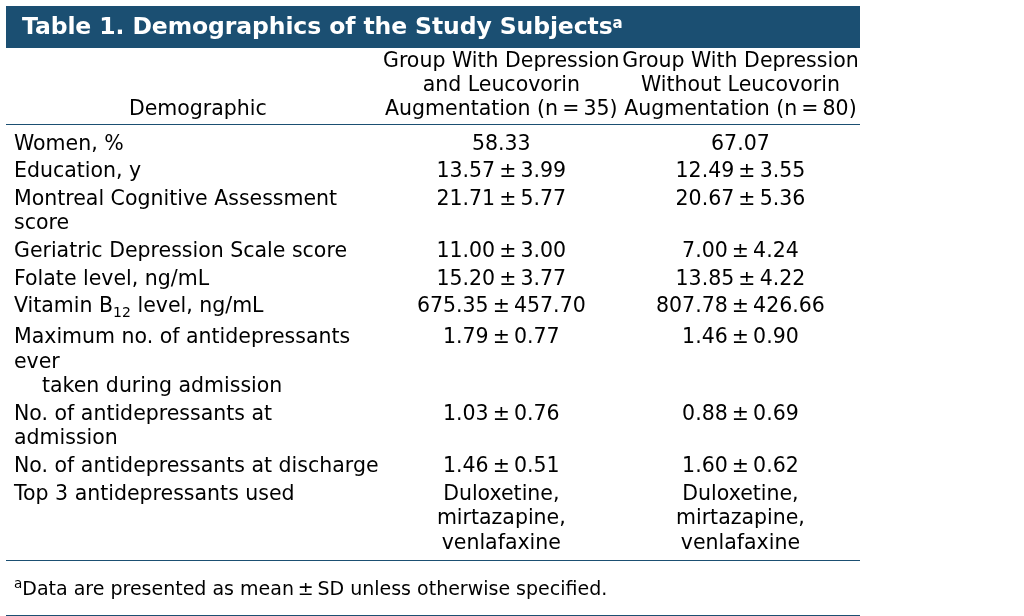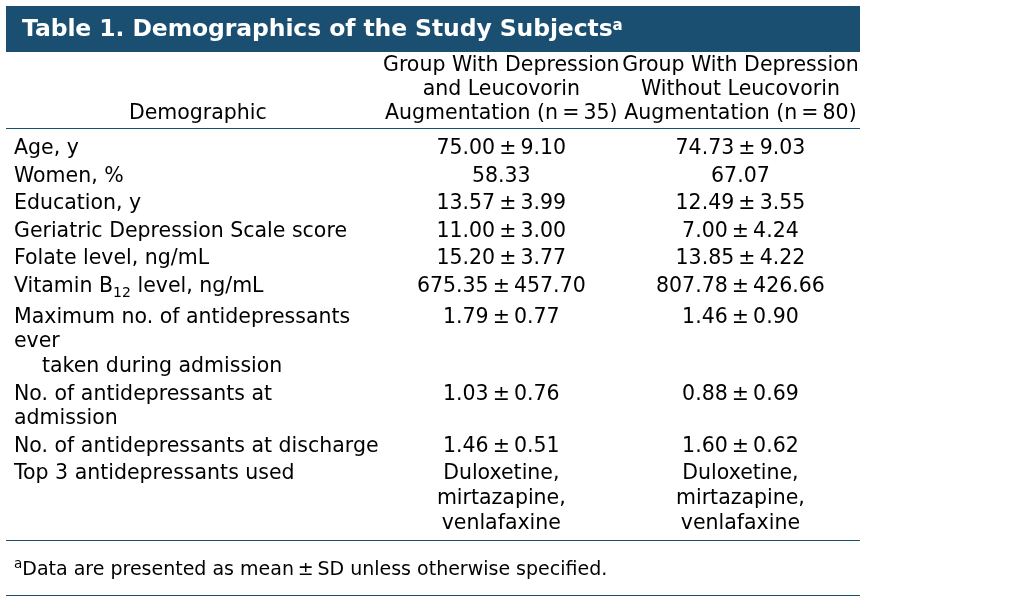--- a/index.html
+++ b/index.html
@@ -157,33 +157,33 @@
         </th>
         <th class="head-group">
           <span>Group With Depression</span><br>
           <span>Without Leucovorin</span><br>
           <span>Augmentation (n = 80)</span>
         </th>
       </tr>
     </thead>
     <tbody>
       <tr>
-        <td class="demo">Age, y</td>
-        <td class="val">75.00 ± 9.10</td>
-        <td class="val">74.73 ± 9.03</td>
-      </tr>
-      <tr>
         <td class="demo">Women, %</td>
         <td class="val">58.33</td>
         <td class="val">67.07</td>
       </tr>
       <tr>
         <td class="demo">Education, y</td>
         <td class="val">13.57 ± 3.99</td>
         <td class="val">12.49 ± 3.55</td>
+      </tr>
+      <tr>
+        <td class="demo">Montreal Cognitive Assessment score</td>
+        <td class="val">21.71 ± 5.77</td>
+        <td class="val">20.67 ± 5.36</td>
       </tr>
       <tr>
         <td class="demo">Geriatric Depression Scale score</td>
         <td class="val">11.00 ± 3.00</td>
         <td class="val">7.00 ± 4.24</td>
       </tr>
       <tr>
         <td class="demo">Folate level, ng/mL</td>
         <td class="val">15.20 ± 3.77</td>
         <td class="val">13.85 ± 4.22</td>

